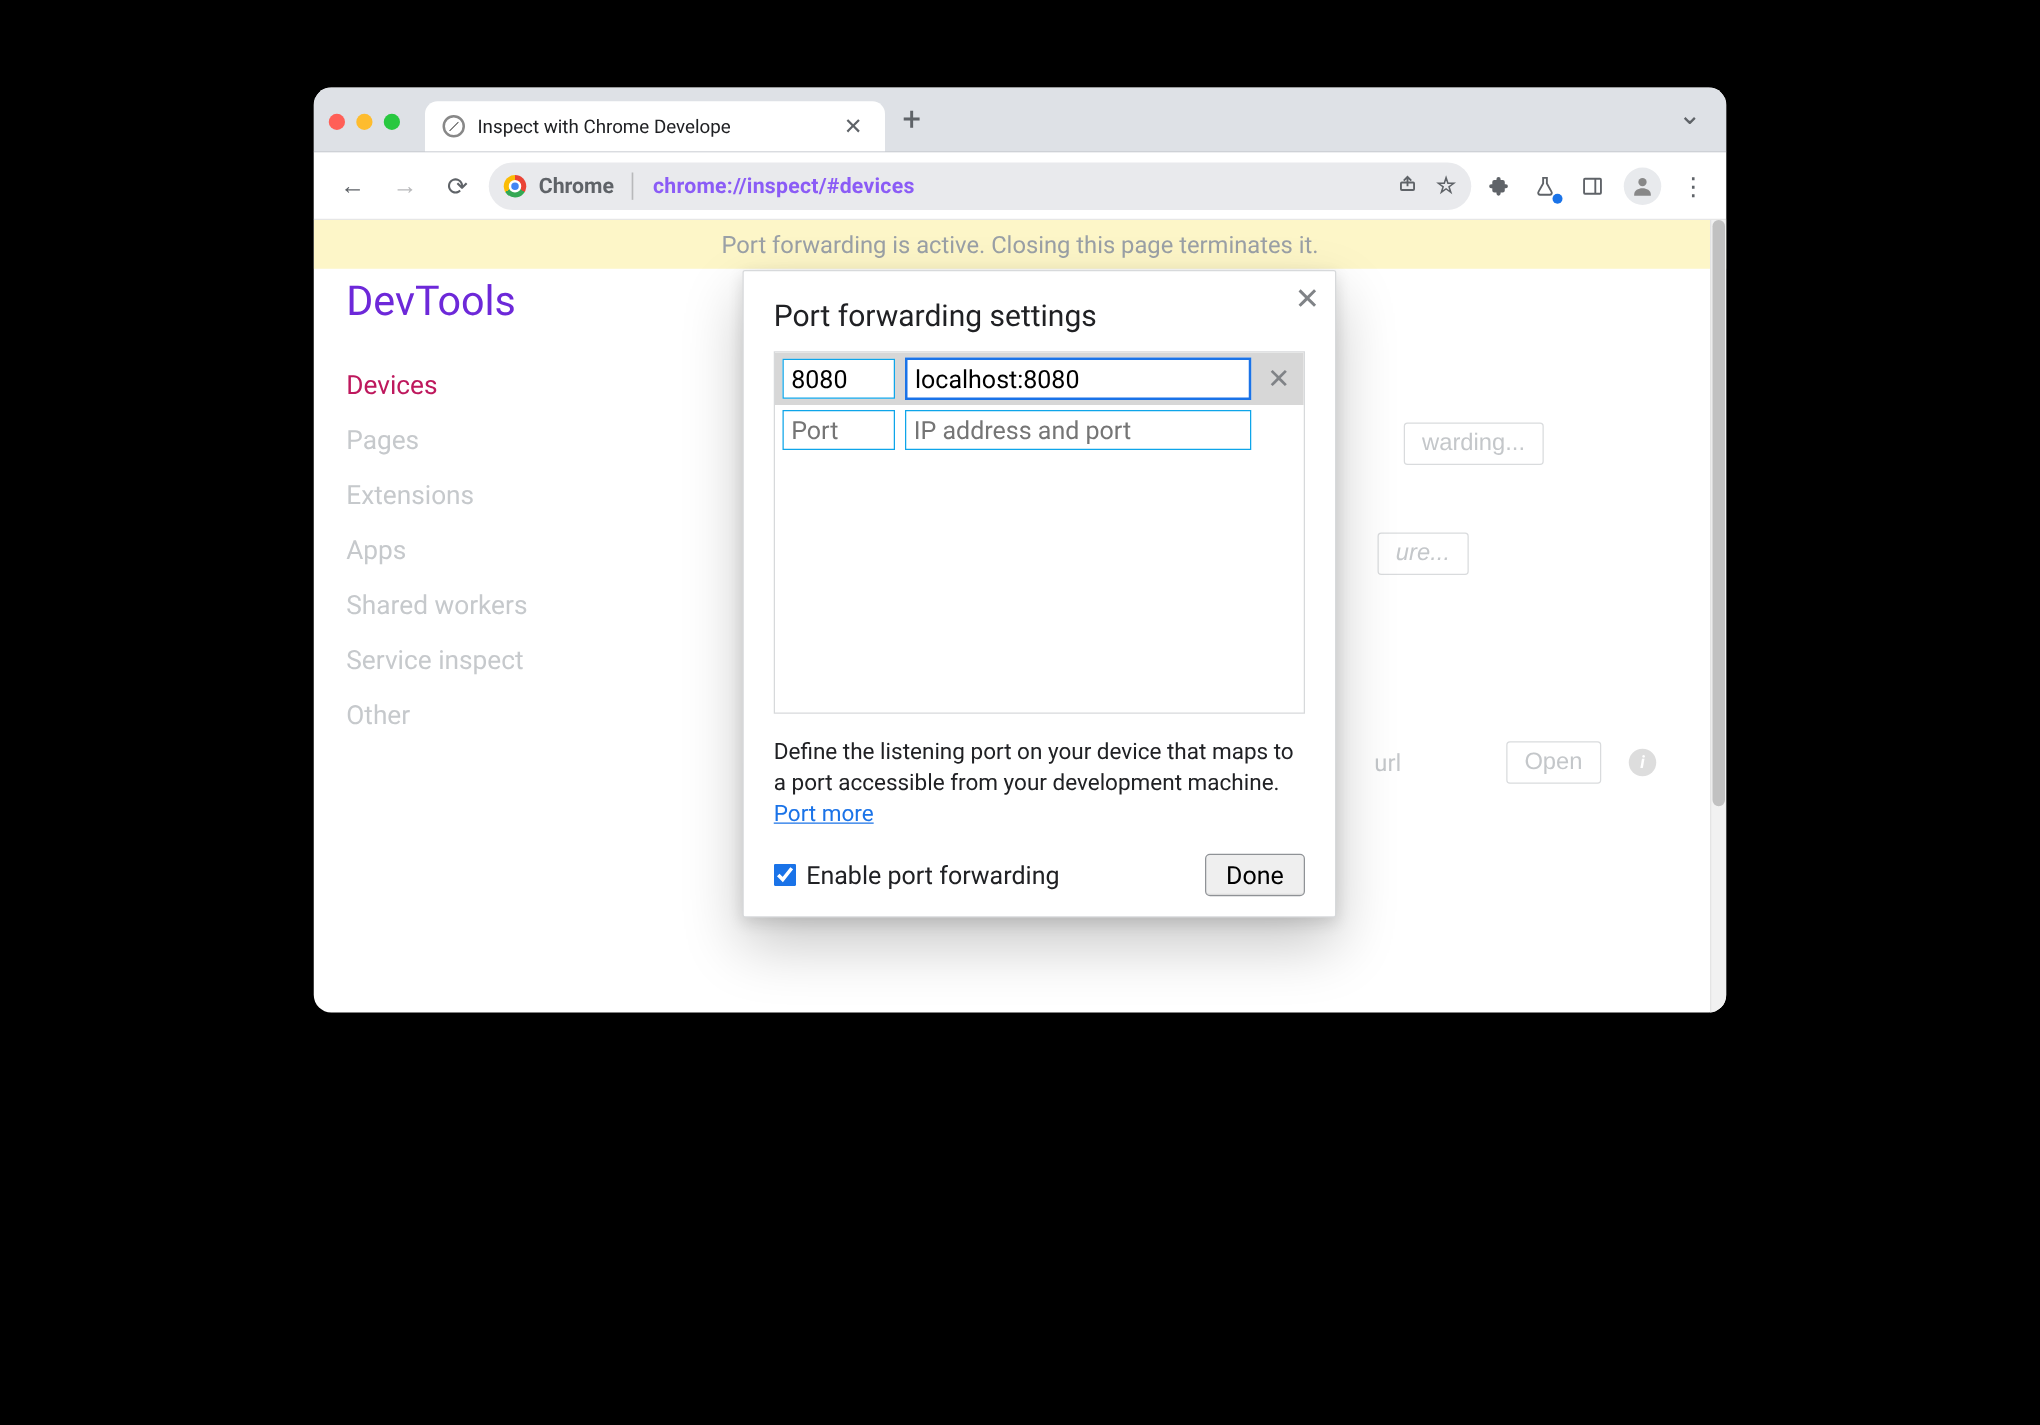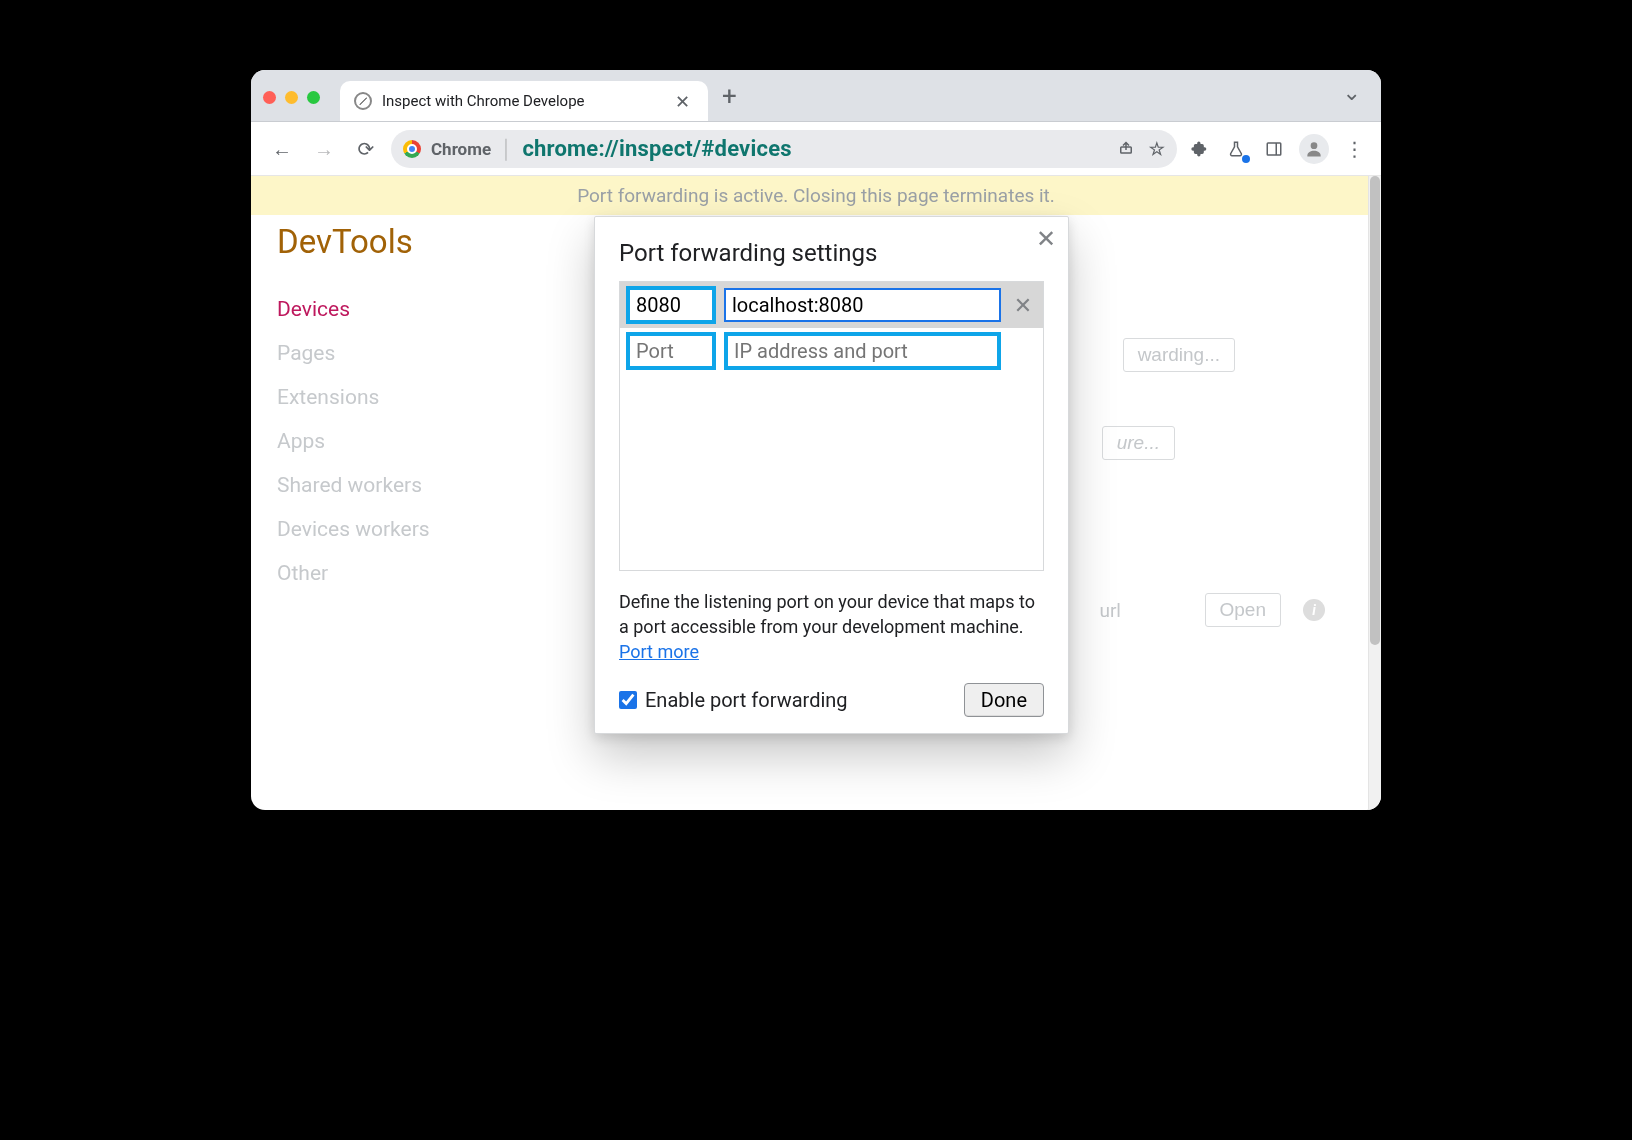--- a/index.html
+++ b/index.html
@@ -65,38 +65,38 @@
       display:flex; align-items:center; padding:0 12px; gap:10px; color:#3c4043;font-weight:bold;
     }
     .omnibox .chrome-logo{
       width:18px;height:18px;border-radius:50%;
       background: conic-gradient(#ea4335 0 120deg,#34a853 120deg 240deg,#fbbc05 240deg 360deg);
       position:relative;
     }
     .omnibox .chrome-logo::after{content:"";position:absolute;inset:4px;background:#4285f4;border-radius:50%;border:2px solid #fff;}
     .omnibox-origin{ font-size:17px; color:#5f6368;}
     .omnibox-sep{ color:#b8b9bb; font-size:18px;}
-    .omnibox-url{ font-size:22px; color:#0f766e; letter-spacing:.2px;}
+    .omnibox-url{ font-size:17px; color:#8b5cf6; letter-spacing:.2px;}
     .omnibox-right{ margin-left:auto; display:flex; gap:14px; color:#5f6368;}
     .omnibox-right span{ font-size:18px; cursor:pointer;}
     .toolbar-right{ display:flex; align-items:center; gap:12px; color:#5f6368;}
     .toolbar-right .icon{ width:26px;height:26px; display:flex;align-items:center;justify-content:center; font-size:20px; cursor:pointer;}
     .avatar{ width:30px;height:30px;border-radius:50%;background:#e8eaed;display:flex;align-items:center;justify-content:center;}
     .avatar svg{width:20px;height:20px;fill:#888;}
     .kebab{ font-size:22px; letter-spacing:-1px;}
 
     
     .page-body { position:relative; height: calc(100% - 106px); }
     .banner {
       background:#fdf6c8; color:#9aa0a6; text-align:center;
       font-size:19px; padding:8px 0;
     }
     .content-grid{ position:absolute; inset:0; display:flex; padding-top:46px;}
     .sidebar{ width:310px; padding-left:26px; color:#c6c9cc;}
-    .sidebar h1{ font-size:33px; font-weight:400; color:#a16207; margin-bottom:26px;}
+    .sidebar h1{ font-size:33px; font-weight:400; color:#6d28d9; margin-bottom:26px;}
     .sidebar-item{ font-size:21px; padding:10px 0 10px 0; cursor:pointer; white-space:nowrap;}
     .sidebar-item.active{ color:#be185d;}
     .main-panel{ flex:1; position:relative; padding-right:20px;}
     .ghost-btn{
       position:absolute; border:1px solid #d9dbdd; color:#c4c7ca;
       background:#fff; border-radius:3px; font-size:19px; padding:5px 14px;
     }
     .ghost-placeholder{ position:absolute; color:#c4c7ca; font-size:19px; white-space:nowrap;}
     .scrollbar{ position:absolute; right:0; top:0; bottom:0; width:13px; background:#f1f1f1;
       border-left:1px solid #e4e4e4;}
@@ -109,21 +109,21 @@
       box-shadow:0 22px 48px rgba(0,0,0,.22), 0 4px 12px rgba(0,0,0,.12);
       padding:22px 24px 16px;
     }
     .modal-close{ position:absolute; right:12px; top:8px; font-size:24px; color:#808387; cursor:pointer;}
     .modal h2{ font-size:24px; font-weight:400; color:#202124; margin-bottom:14px;}
     .rules-box{ border:1px solid #d7d9db; background:#fff; height:290px; overflow:hidden;}
     .rule-row{ display:flex; align-items:center; gap:8px; padding:4px 6px;}
     .rule-row.filled{ background:#d7d7d7;}
     .rule-row input{
       font-family: inherit;
-      font-size:20px; padding:3px 6px; border:4px solid #0ea5e9; background:#fff;
+      font-size:20px; padding:3px 6px; border:1px solid #0ea5e9; background:#fff;
     }
     .rule-row input.port{ width:90px;}
     .rule-row input.addr{ flex:1; min-width:0;}
     .rule-row.filled input.addr{ border:2px solid #1a73e8; outline:none;}
     .rule-row .remove{ width:28px; text-align:center; font-size:22px; color:#808387; cursor:pointer;}
     .modal-desc{ font-size:18px; color:#202124; line-height:1.4; margin-top:18px;}
     .modal-desc a{ color:#1a73e8; text-decoration:underline;}
     .modal-footer{ display:flex; align-items:center; justify-content:space-between; margin-top:18px;}
     .enable-check{ display:flex; align-items:center; gap:8px; font-size:20px; color:#202124;}
     .enable-check input{ width:18px;height:18px; accent-color:#1a73e8;}
@@ -210,21 +210,21 @@
     <div class="banner">Port forwarding is active. Closing this page terminates it.</div>
 
     <div class="content-grid">
       <div class="sidebar">
         <h1>DevTools</h1>
         <div class="sidebar-item active">Devices</div>
         <div class="sidebar-item">Pages</div>
         <div class="sidebar-item">Extensions</div>
         <div class="sidebar-item">Apps</div>
         <div class="sidebar-item">Shared workers</div>
-        <div class="sidebar-item">Devices workers</div>
+        <div class="sidebar-item">Service inspect</div>
         <div class="sidebar-item">Other</div>
       </div>
 
       <div class="main-panel">
         <button class="ghost-btn" style="top:116px; right:146px;">warding...</button>
         <button class="ghost-btn" style="top:204px; right:206px;font-style:italic;">ure...</button>
         <span class="ghost-placeholder" style="top:377px; right:260px;">url</span>
         <button class="ghost-btn" style="top:371px; right:100px;">Open</button>
         <span class="info-icon-badge" style="position:absolute; top:377px; right:56px;">i</span>
       </div>

